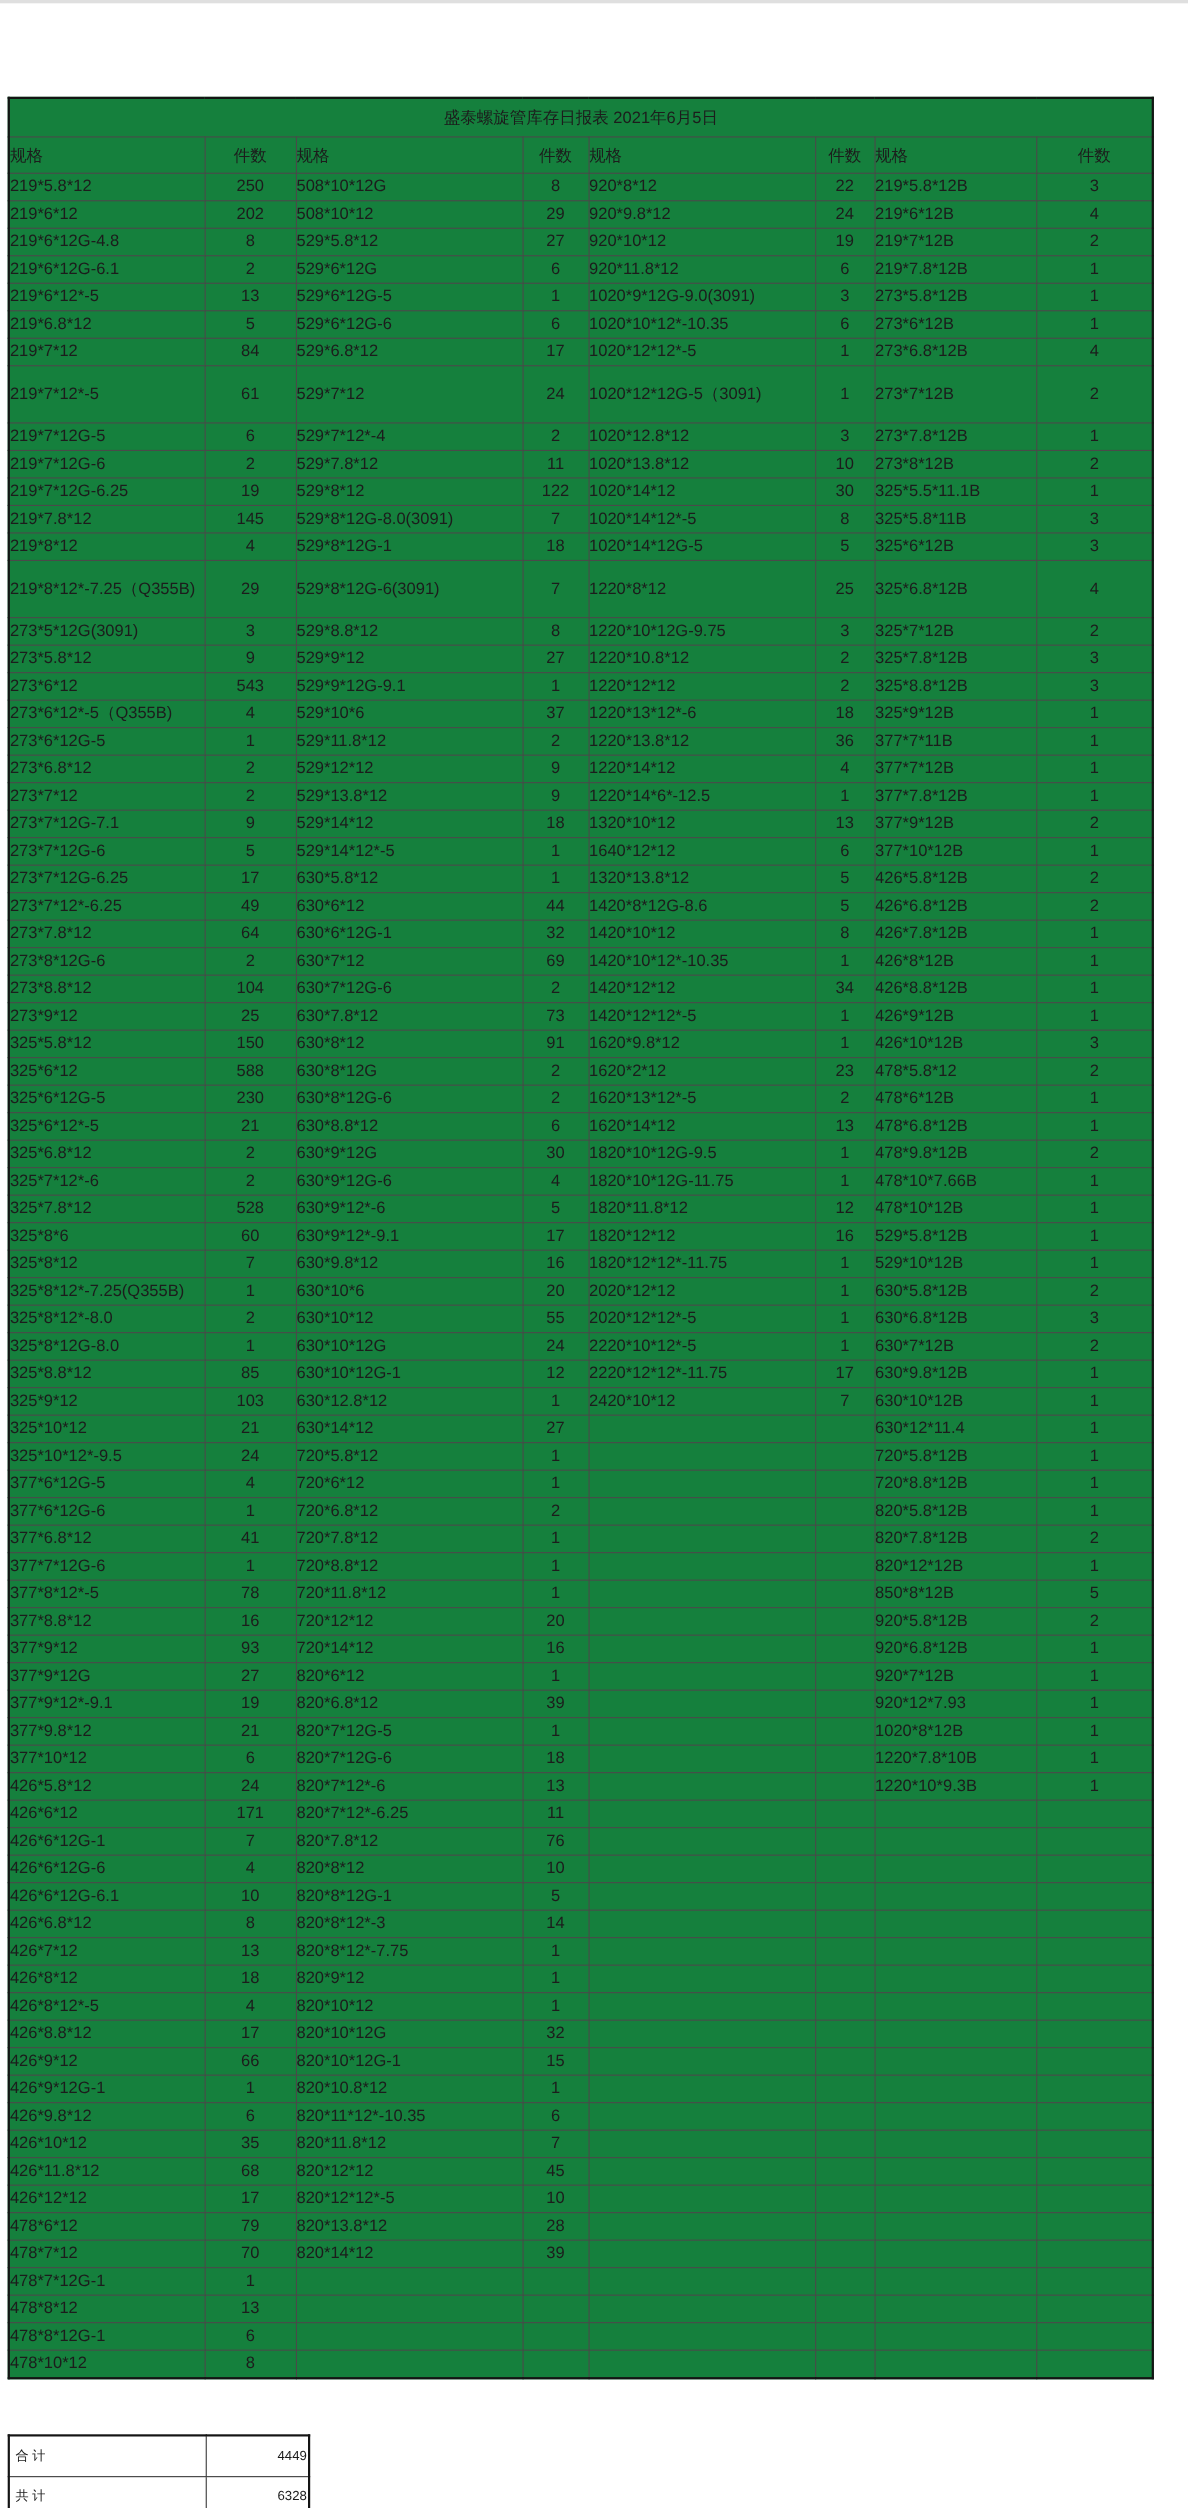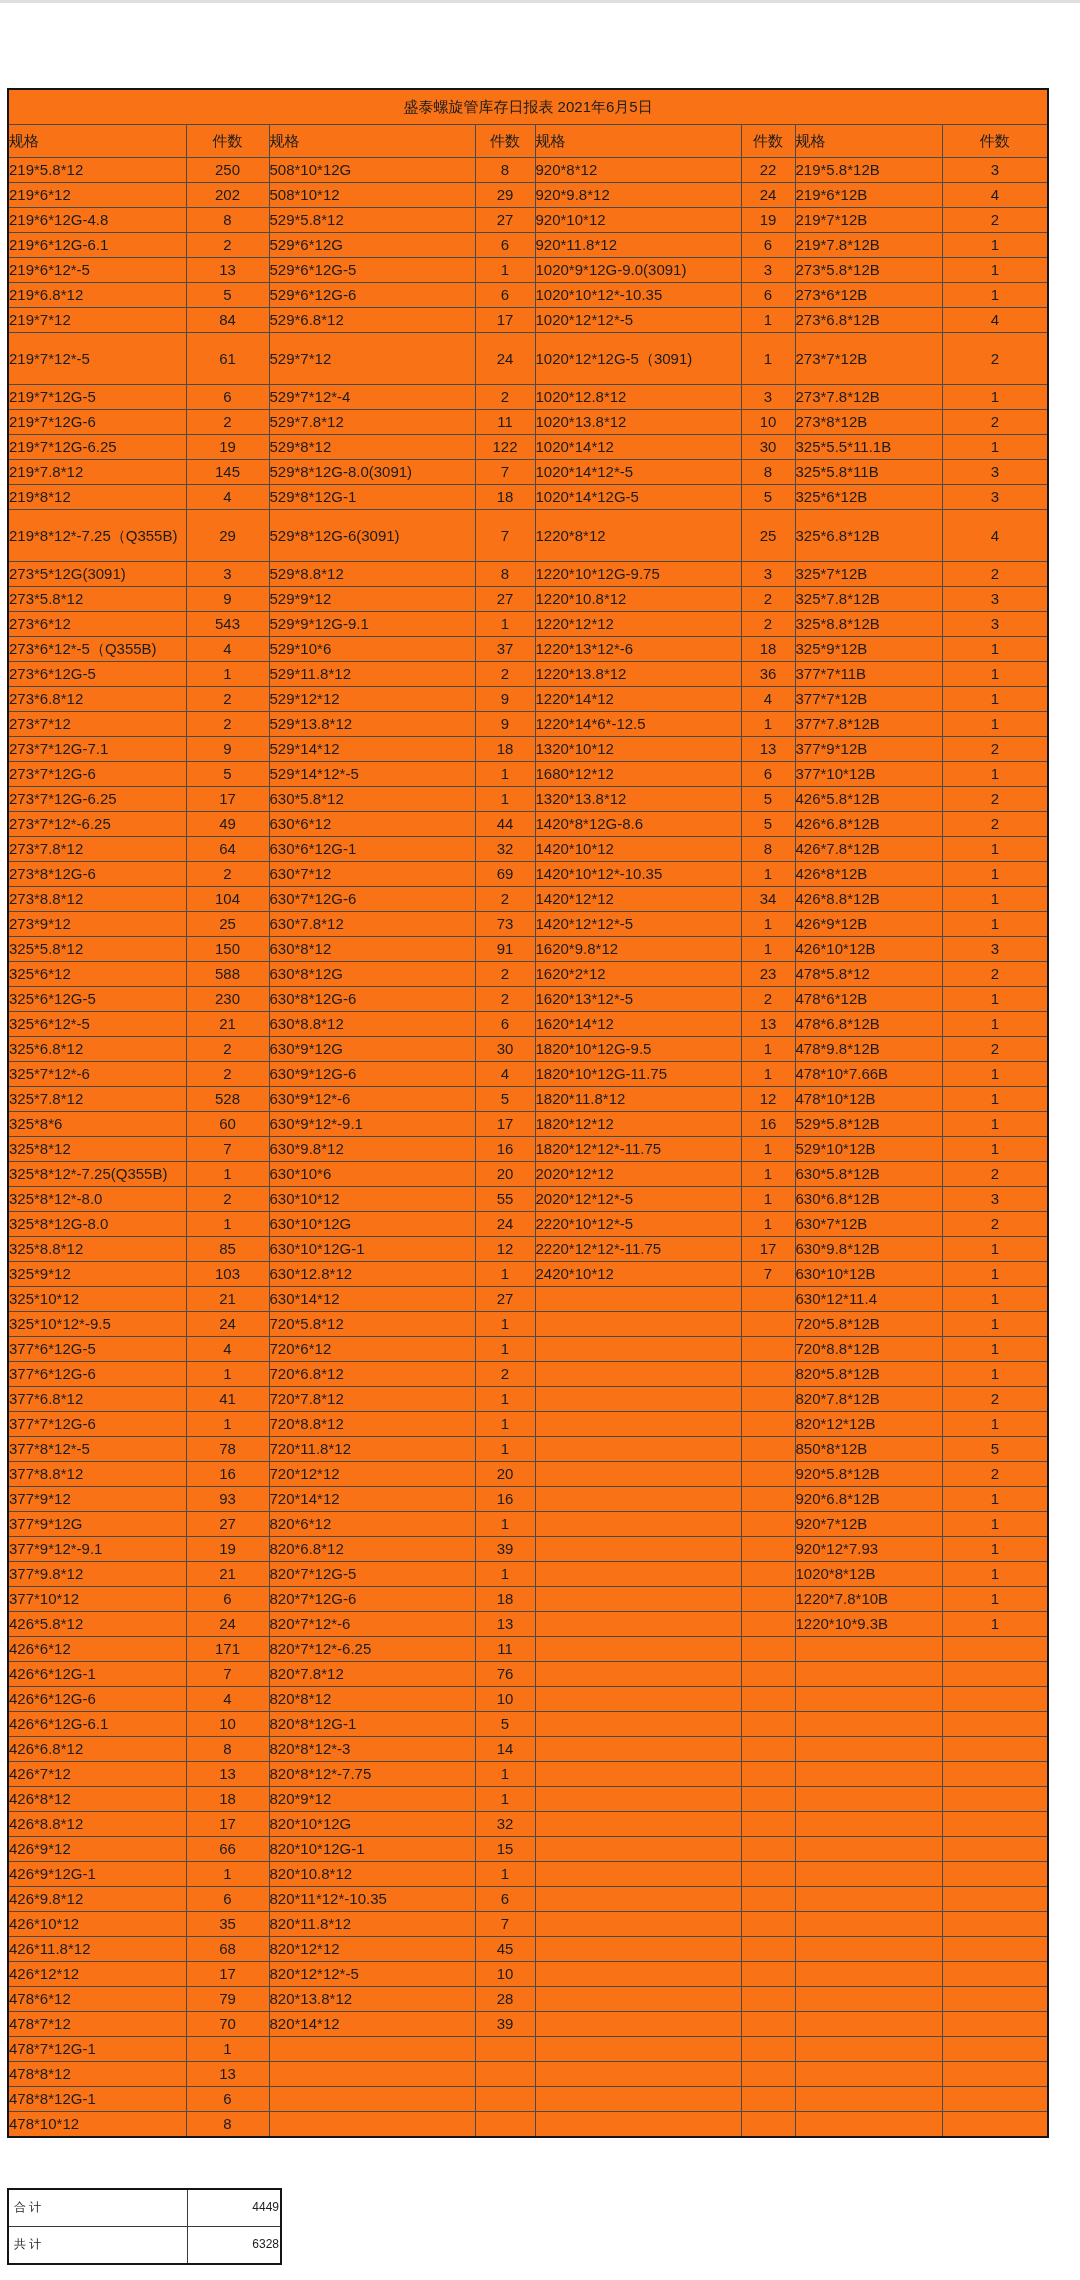--- a/index.html
+++ b/index.html
@@ -15,21 +15,21 @@
     background: #dfdfdf;
   }
   .sheet {
     padding-left: 7px;
     padding-top: 85px;
   }
   table.report {
     border-collapse: collapse;
     table-layout: fixed;
     width: 1040px;
-    background: #f97316;
+    background: #15803d;
   }
   table.report td, table.report th {
     border: 1px solid #4a4a4a;
     font-size: 15px;
     font-weight: normal;
     overflow: hidden;
     word-wrap: break-word;
     vertical-align: middle;
     padding: 0;
   }
@@ -319,21 +319,21 @@
           <td class="spec">1320*10*12</td>
           <td class="qty">13</td>
           <td class="spec">377*9*12B</td>
           <td class="qty">2</td>
         </tr>
         <tr>
           <td class="spec">273*7*12G-6</td>
           <td class="qty">5</td>
           <td class="spec">529*14*12*-5</td>
           <td class="qty">1</td>
-          <td class="spec">1680*12*12</td>
+          <td class="spec">1640*12*12</td>
           <td class="qty">6</td>
           <td class="spec">377*10*12B</td>
           <td class="qty">1</td>
         </tr>
         <tr>
           <td class="spec">273*7*12G-6.25</td>
           <td class="qty">17</td>
           <td class="spec">630*5.8*12</td>
           <td class="qty">1</td>
           <td class="spec">1320*13.8*12</td>
@@ -728,20 +728,30 @@
           <td class="qty">1</td>
           <td class="spec"></td>
           <td class="qty"></td>
           <td class="spec"></td>
           <td class="qty"></td>
         </tr>
         <tr>
           <td class="spec">426*8*12</td>
           <td class="qty">18</td>
           <td class="spec">820*9*12</td>
+          <td class="qty">1</td>
+          <td class="spec"></td>
+          <td class="qty"></td>
+          <td class="spec"></td>
+          <td class="qty"></td>
+        </tr>
+        <tr>
+          <td class="spec">426*8*12*-5</td>
+          <td class="qty">4</td>
+          <td class="spec">820*10*12</td>
           <td class="qty">1</td>
           <td class="spec"></td>
           <td class="qty"></td>
           <td class="spec"></td>
           <td class="qty"></td>
         </tr>
         <tr>
           <td class="spec">426*8.8*12</td>
           <td class="qty">17</td>
           <td class="spec">820*10*12G</td>

